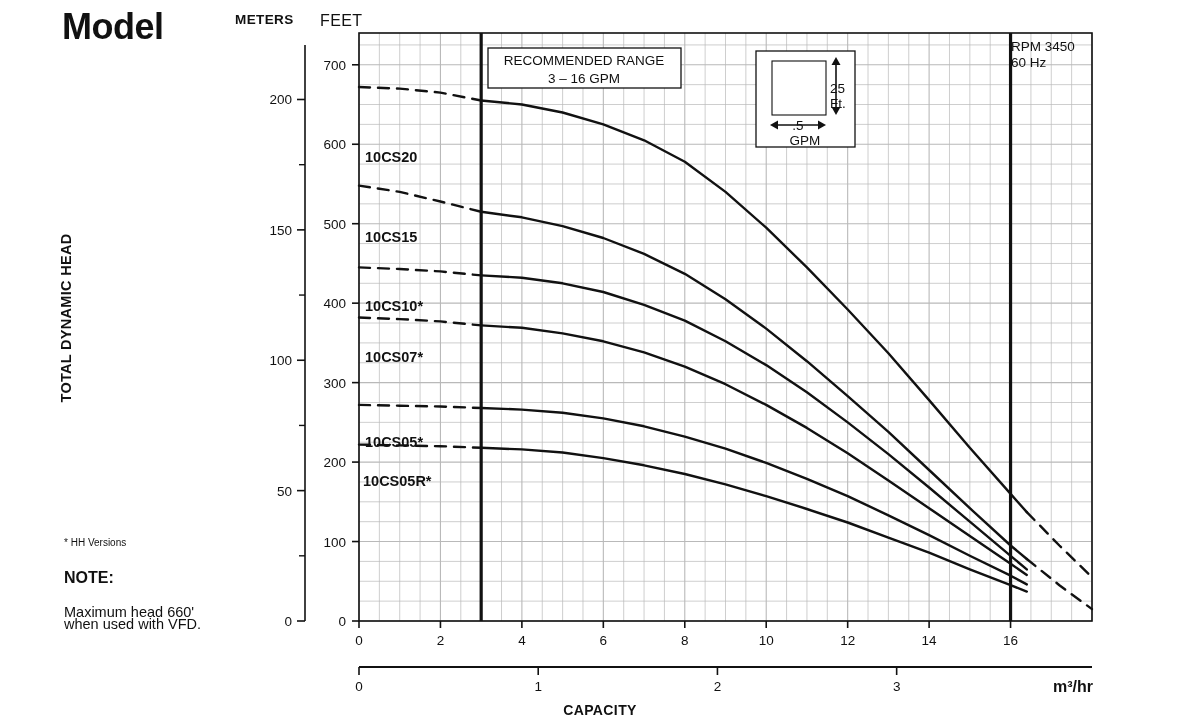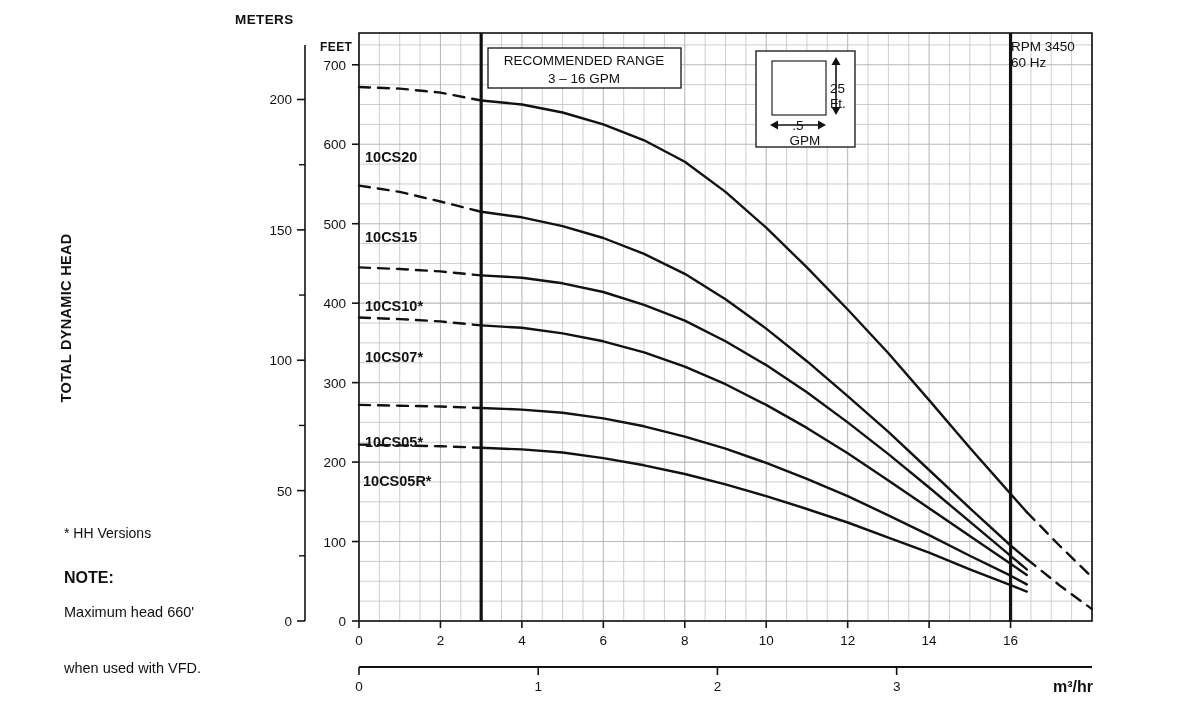--- a/index.html
+++ b/index.html
@@ -2,58 +2,60 @@
 <html><head>
 <meta charset="utf-8">
 <style>
   html,body{margin:0;padding:0;}
   body{width:1200px;height:721px;background:#ffffff;font-family:"Liberation Sans",sans-serif;color:#111;overflow:hidden;position:relative;}
   .root{position:relative;width:1200px;height:721px;}
 
   .model-title{position:absolute;left:62px;top:4px;font-size:36px;font-weight:bold;line-height:1.25;letter-spacing:-0.5px;}
   .model-title div{white-space:nowrap;}
 
-  .hh-note{position:absolute;left:64px;top:525px;font-size:14px;}
+  .hh-note{position:absolute;left:64px;top:537px;font-size:10px;}
   .note-title{position:absolute;left:64px;top:569px;font-size:16px;font-weight:bold;}
   .note-l1{position:absolute;left:64px;top:592px;font-size:14.5px;margin-top:12px;}
-  .note-l2{position:absolute;left:64px;top:616px;font-size:14.5px;margin-top:44px;}
+  .note-l2{position:absolute;left:64px;top:616px;font-size:14.5px;}
 
   .ylabel{position:absolute;left:-64px;top:310px;width:260px;text-align:center;font-size:14.5px;font-weight:bold;transform:rotate(-90deg);transform-origin:center center;letter-spacing:0.3px;}
 
   .unit-meters{position:absolute;left:228px;top:12px;font-size:13.5px;font-weight:bold;letter-spacing:0.4px;padding-left:7px;}
-  .unit-feet{position:absolute;left:320px;top:12px;font-size:12px;font-weight:bold;letter-spacing:0.4px;margin-top:28px;}
+  .unit-feet{position:absolute;left:320px;top:12px;font-size:16px;font-weight:normal;letter-spacing:0.4px;}
 
   .capacity-label{position:absolute;left:0;top:702px;width:1200px;text-align:center;font-size:14px;font-weight:bold;letter-spacing:0.4px;}
   .m3hr-label{position:absolute;left:1053px;top:678px;font-size:16px;font-weight:bold;}
 
   svg{position:absolute;left:0;top:0;}
 
   .tick-txt{font-family:"Liberation Sans",sans-serif;font-size:13.5px;fill:#111;}
   .curve-lab{font-family:"Liberation Sans",sans-serif;font-size:14.5px;fill:#111;font-weight:bold;}
   .box-txt{font-family:"Liberation Sans",sans-serif;font-size:13.5px;fill:#111;}
   .rpm-txt{font-family:"Liberation Sans",sans-serif;font-size:13.5px;fill:#111;}
 </style>
 </head>
 <body>
 
 <div class="root">
 
   <div class="model-title">
+    <div>Model</div>
   </div>
 
   <div class="hh-note">* HH Versions</div>
   <div class="note-title">NOTE:</div>
   <div class="note-l1">Maximum head 660'</div>
   <div class="note-l2">when used with VFD.</div>
 
   <div class="ylabel">TOTAL DYNAMIC HEAD</div>
 
   <div class="unit-meters">METERS</div>
   <div class="unit-feet">FEET</div>
 
+  <div class="capacity-label">CAPACITY</div>
   <div class="m3hr-label">m³/hr</div>
 
   <svg id="plot" width="1200" height="721">
       <g>
         <line x1="359" y1="33" x2="359" y2="621" stroke="#b9b9b9" stroke-width="1.1"></line>
         <line x1="379.3611111111111" y1="33" x2="379.3611111111111" y2="621" stroke="#b9b9b9" stroke-width="0.7"></line>
         <line x1="399.72222222222223" y1="33" x2="399.72222222222223" y2="621" stroke="#b9b9b9" stroke-width="0.7"></line>
         <line x1="420.0833333333333" y1="33" x2="420.0833333333333" y2="621" stroke="#b9b9b9" stroke-width="0.7"></line>
         <line x1="440.44444444444446" y1="33" x2="440.44444444444446" y2="621" stroke="#b9b9b9" stroke-width="1.1"></line>
         <line x1="460.80555555555554" y1="33" x2="460.80555555555554" y2="621" stroke="#b9b9b9" stroke-width="0.7"></line>

